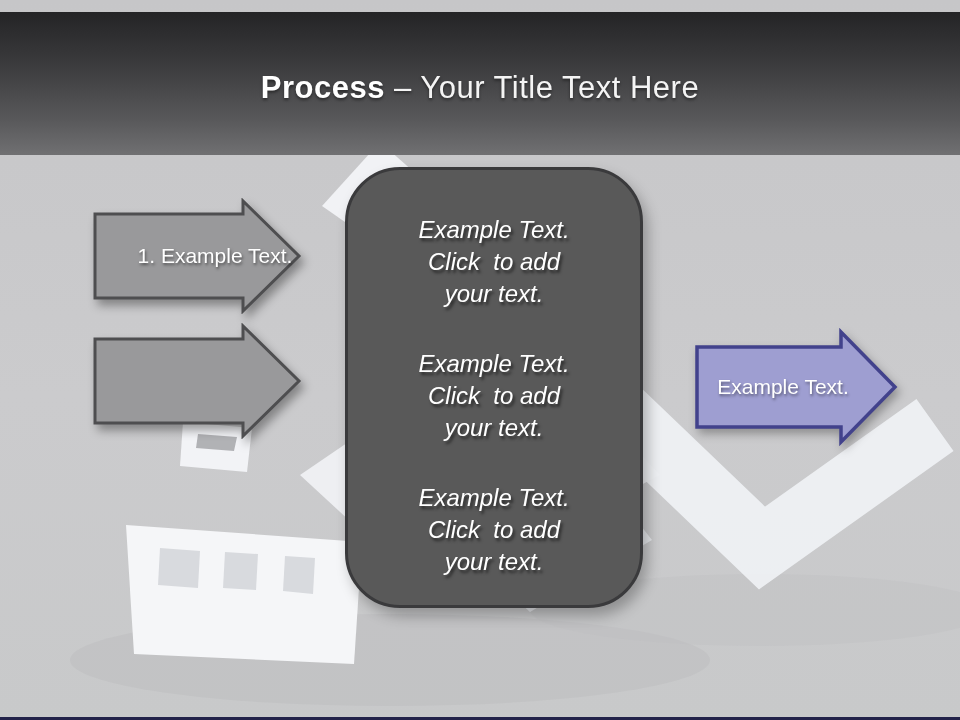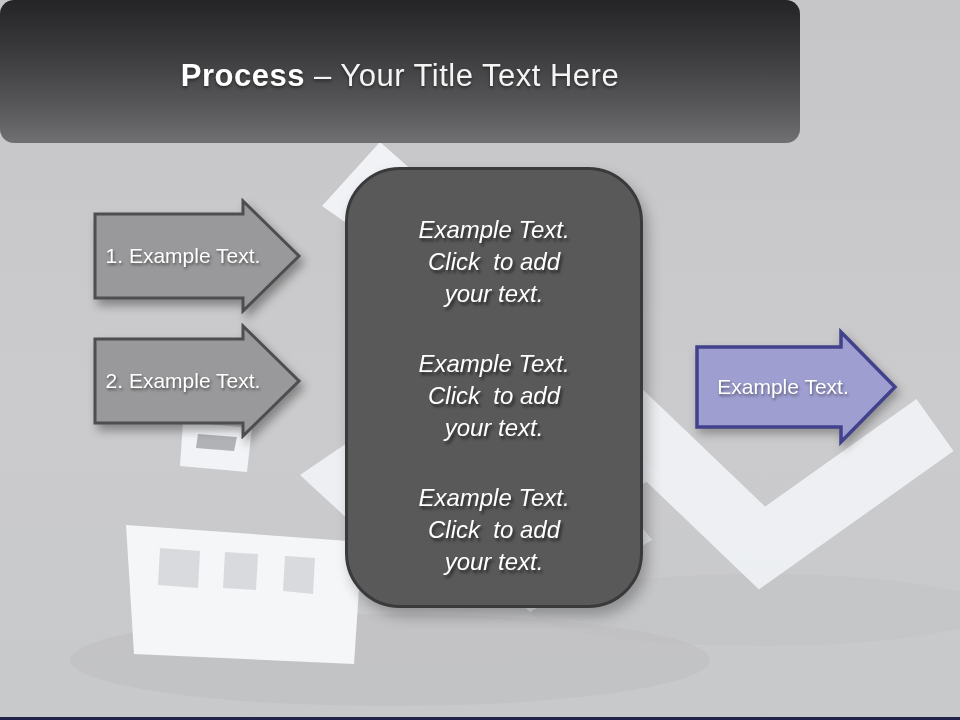--- a/index.html
+++ b/index.html
@@ -3,41 +3,42 @@
 <meta charset="utf-8">
 <style>
   html,body{margin:0;padding:0;background:#9a9a9a;}
   .slide{
     position:relative;width:960px;height:720px;overflow:hidden;
     background:linear-gradient(180deg,#c6c6c8 0%,#cbcbcd 55%,#c8c9ca 100%);
     font-family:"Liberation Sans","DejaVu Sans",sans-serif;
   }
   
   .header{
-    position:absolute;left:0;top:0;width:800px;height:143px;z-index:6;
+    position:absolute;left:0;top:12px;width:960px;height:143px;z-index:6;
     background:linear-gradient(180deg,#242426 0%,#3a3a3c 35%,#58585a 75%,#707072 100%);
-    display:flex;align-items:center;justify-content:center;border-radius:14px;
+    display:flex;align-items:center;justify-content:center;
   }
   .title{
     margin-top:8px;color:#ffffff;font-size:31px;letter-spacing:.5px;
     text-shadow:0 2px 3px rgba(0,0,0,.45);white-space:pre-wrap;
   }
   .title .bold{font-weight:700;}
   .title .rest{font-weight:400;color:#f4f4f4;}
   
   .bg-art{position:absolute;left:0;top:140px;z-index:1;}
   
   .parrow{position:absolute;width:210px;height:116px;z-index:3;}
   .parrow svg{position:absolute;left:0;top:0;filter:drop-shadow(4px 6px 5px rgba(0,0,0,.35));}
   .parrow .gray-shape{fill:#99999b;stroke:#4e4e50;stroke-width:3;}
   .parrow .label{
     position:absolute;left:0;top:0;width:180px;height:116px;
     display:flex;align-items:center;justify-content:center;
     color:#fff;font-size:21px;text-shadow:1px 2px 3px rgba(0,0,0,.5);
     white-space:pre-wrap;
+    padding-left:32px;
   }
   .arrow-1{left:93px;top:198px;}
   .arrow-2{left:93px;top:323px;}
   .arrow-3{left:93px;top:446px;}
   
   .rarrow{position:absolute;left:695px;top:328px;width:204px;height:118px;z-index:3;}
   .rarrow svg{position:absolute;left:0;top:0;filter:drop-shadow(3px 5px 5px rgba(0,0,0,.3));}
   .rarrow .purple-shape{fill:#9e9ed1;stroke:#42428c;stroke-width:3.5;}
   .rarrow .label{
     position:absolute;left:0;top:0;width:176px;height:118px;
@@ -95,21 +96,20 @@
     <svg width="210" height="116" viewBox="0 0 210 116">
       <polygon class="gray-shape" points="2,16 150,16 150,3 206,58 150,113 150,100 2,100"></polygon>
     </svg>
     <div class="label">1. Example Text.</div>
   </div>
 
   <div class="parrow arrow-2">
     <svg width="210" height="116" viewBox="0 0 210 116">
       <polygon class="gray-shape" points="2,16 150,16 150,3 206,58 150,113 150,100 2,100"></polygon>
     </svg>
-    <div class="label">2. Example Text.</div>
   </div>
 
 
   <div class="panel">
     <div class="tblock">
       <div class="tline">Example Text.</div>
       <div class="tline">Click  to add</div>
       <div class="tline">your text.</div>
     </div>
     <div class="tblock">

